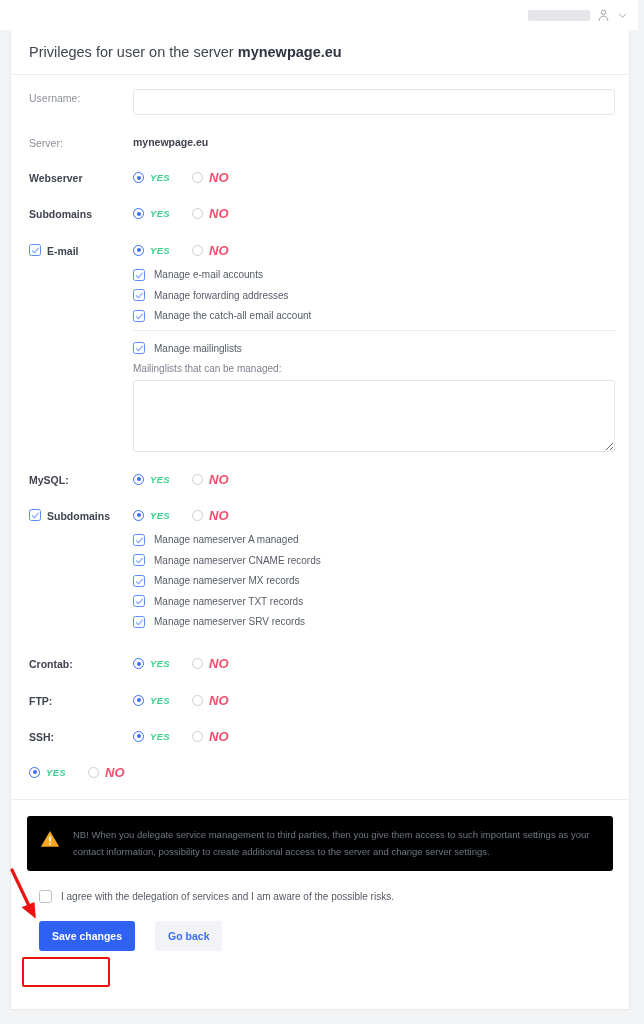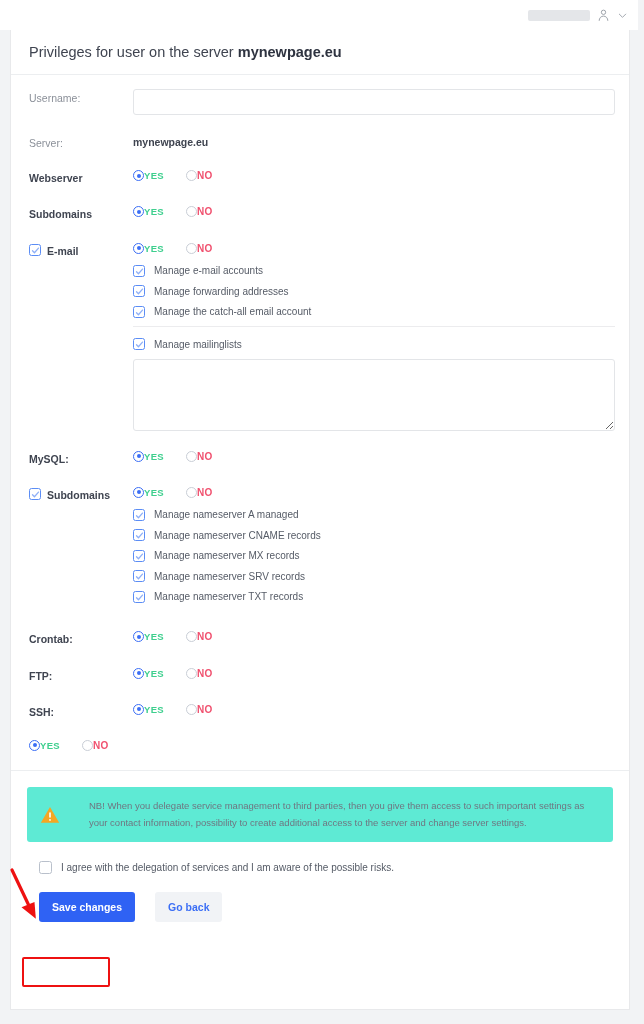--- a/index.html
+++ b/index.html
@@ -74,34 +74,34 @@
     cursor: pointer;
   }
   .toggle .knob {
     position: absolute; top: 1px; left: 1px;
     width: 20px; height: 20px; border-radius: 50%;
     background: #8a807d;
   }
 
   
   .radio-group { display: flex; align-items: center; gap: 0; padding-top: 1px; }
-  .radio-opt { display: flex; align-items: center; cursor: pointer; }
+  .radio-opt { display: flex; align-items: center; gap: 6px; cursor: pointer; font-style: italic; }
   .radio-opt + .radio-opt { margin-left: 22px; }
   .radio {
     width: 11px; height: 11px; border-radius: 50%;
     border: 1px solid #c9ced6; background: #fff;
     position: relative; flex: 0 0 11px;
   }
   .radio.on { border-color: #3b6ef5; }
   .radio.on::after {
     content: ""; position: absolute; left: 2.5px; top: 2.5px;
     width: 4px; height: 4px; border-radius: 50%; background: #3b6ef5;
   }
   .opt-yes { font-size: 9.5px; font-weight: 700; color: #3ecf8e; letter-spacing: .3px; }
-  .opt-no  { font-size: 10px; font-weight: 700; color: #f0506e; letter-spacing: .3px; }
+  .opt-no  { font-size: 13px; font-weight: 700; color: #f0506e; letter-spacing: .3px; }
 
   
   .cb {
     width: 12px; height: 12px; border-radius: 2.5px;
     border: 1px solid #5b8df5; background: #fff;
     position: relative; flex: 0 0 12px; cursor: pointer;
   }
   .cb.checked svg { display: block; }
   .cb svg { display: none; position: absolute; left: 1px; top: 1px; }
 
@@ -121,22 +121,22 @@
     border: 1px solid #e3e5e8; border-radius: 3px;
     background: #fff; outline: none; resize: vertical;
     font-family: "Liberation Sans", sans-serif; font-size: 11px;
     padding: 6px 8px; color: #3f4450; display: block;
   }
 
   
   .footer-sep { height: 1px; background: #eceef0; margin-top: 6px; }
   .footer { padding: 16px 16px 0 16px; }
   .alert {
-    display: flex; align-items: center; gap: 28px;
-    background: #5eead4; border-radius: 3px;
+    display: flex; align-items: flex-start; gap: 12px;
+    background: #000000; border-radius: 3px;
     padding: 11px 14px 11px 12px;
   }
   .alert-icon { flex: 0 0 22px; width: 22px; height: 22px; margin-top: 1px; }
   .alert-text { font-size: 9.5px; color: #6f7681; line-height: 1.75; }
   .agree-row {
     display: flex; align-items: center; gap: 9px;
     margin: 19px 0 0 12px;
   }
   .agree-cb {
     width: 13px; height: 13px; border-radius: 2.5px;
@@ -302,20 +302,21 @@
 
             <div class="sub-item">
               <span class="cb checked">
                 <svg width="9" height="9" viewBox="0 0 12 12" fill="none" stroke="#8fb0f7" stroke-width="1.7">
                   <path d="M2 6.3L4.6 9 10 2.8" stroke-linecap="round" stroke-linejoin="round"></path>
                   </svg>
               </span>
               <span class="sub-text">Manage mailinglists</span>
             </div>
 
+            <div class="ta-label">Mailinglists that can be managed:</div>
             <textarea class="textarea" style=""></textarea>
           </div>
         </div>
       </div>
 
       <div class="row">
         <div class="label-col">
           <span class="label-bold">MySQL:</span>
         </div>
         <div class="field-col">
@@ -377,29 +378,29 @@
                   </svg>
               </span>
               <span class="sub-text">Manage nameserver MX records</span>
             </div>
             <div class="sub-item">
               <span class="cb checked">
                 <svg width="9" height="9" viewBox="0 0 12 12" fill="none" stroke="#8fb0f7" stroke-width="1.7">
                   <path d="M2 6.3L4.6 9 10 2.8" stroke-linecap="round" stroke-linejoin="round"></path>
                   </svg>
               </span>
+              <span class="sub-text">Manage nameserver TXT records</span>
+            </div>
+            <div class="sub-item">
+              <span class="cb checked">
+                <svg width="9" height="9" viewBox="0 0 12 12" fill="none" stroke="#8fb0f7" stroke-width="1.7">
+                  <path d="M2 6.3L4.6 9 10 2.8" stroke-linecap="round" stroke-linejoin="round"></path>
+                  </svg>
+              </span>
               <span class="sub-text">Manage nameserver SRV records</span>
-            </div>
-            <div class="sub-item">
-              <span class="cb checked">
-                <svg width="9" height="9" viewBox="0 0 12 12" fill="none" stroke="#8fb0f7" stroke-width="1.7">
-                  <path d="M2 6.3L4.6 9 10 2.8" stroke-linecap="round" stroke-linejoin="round"></path>
-                  </svg>
-              </span>
-              <span class="sub-text">Manage nameserver TXT records</span>
             </div>
           </div>
         </div>
       </div>
 
       <div class="row">
         <div class="label-col">
           <span class="label-bold">Crontab:</span>
         </div>
         <div class="field-col">

